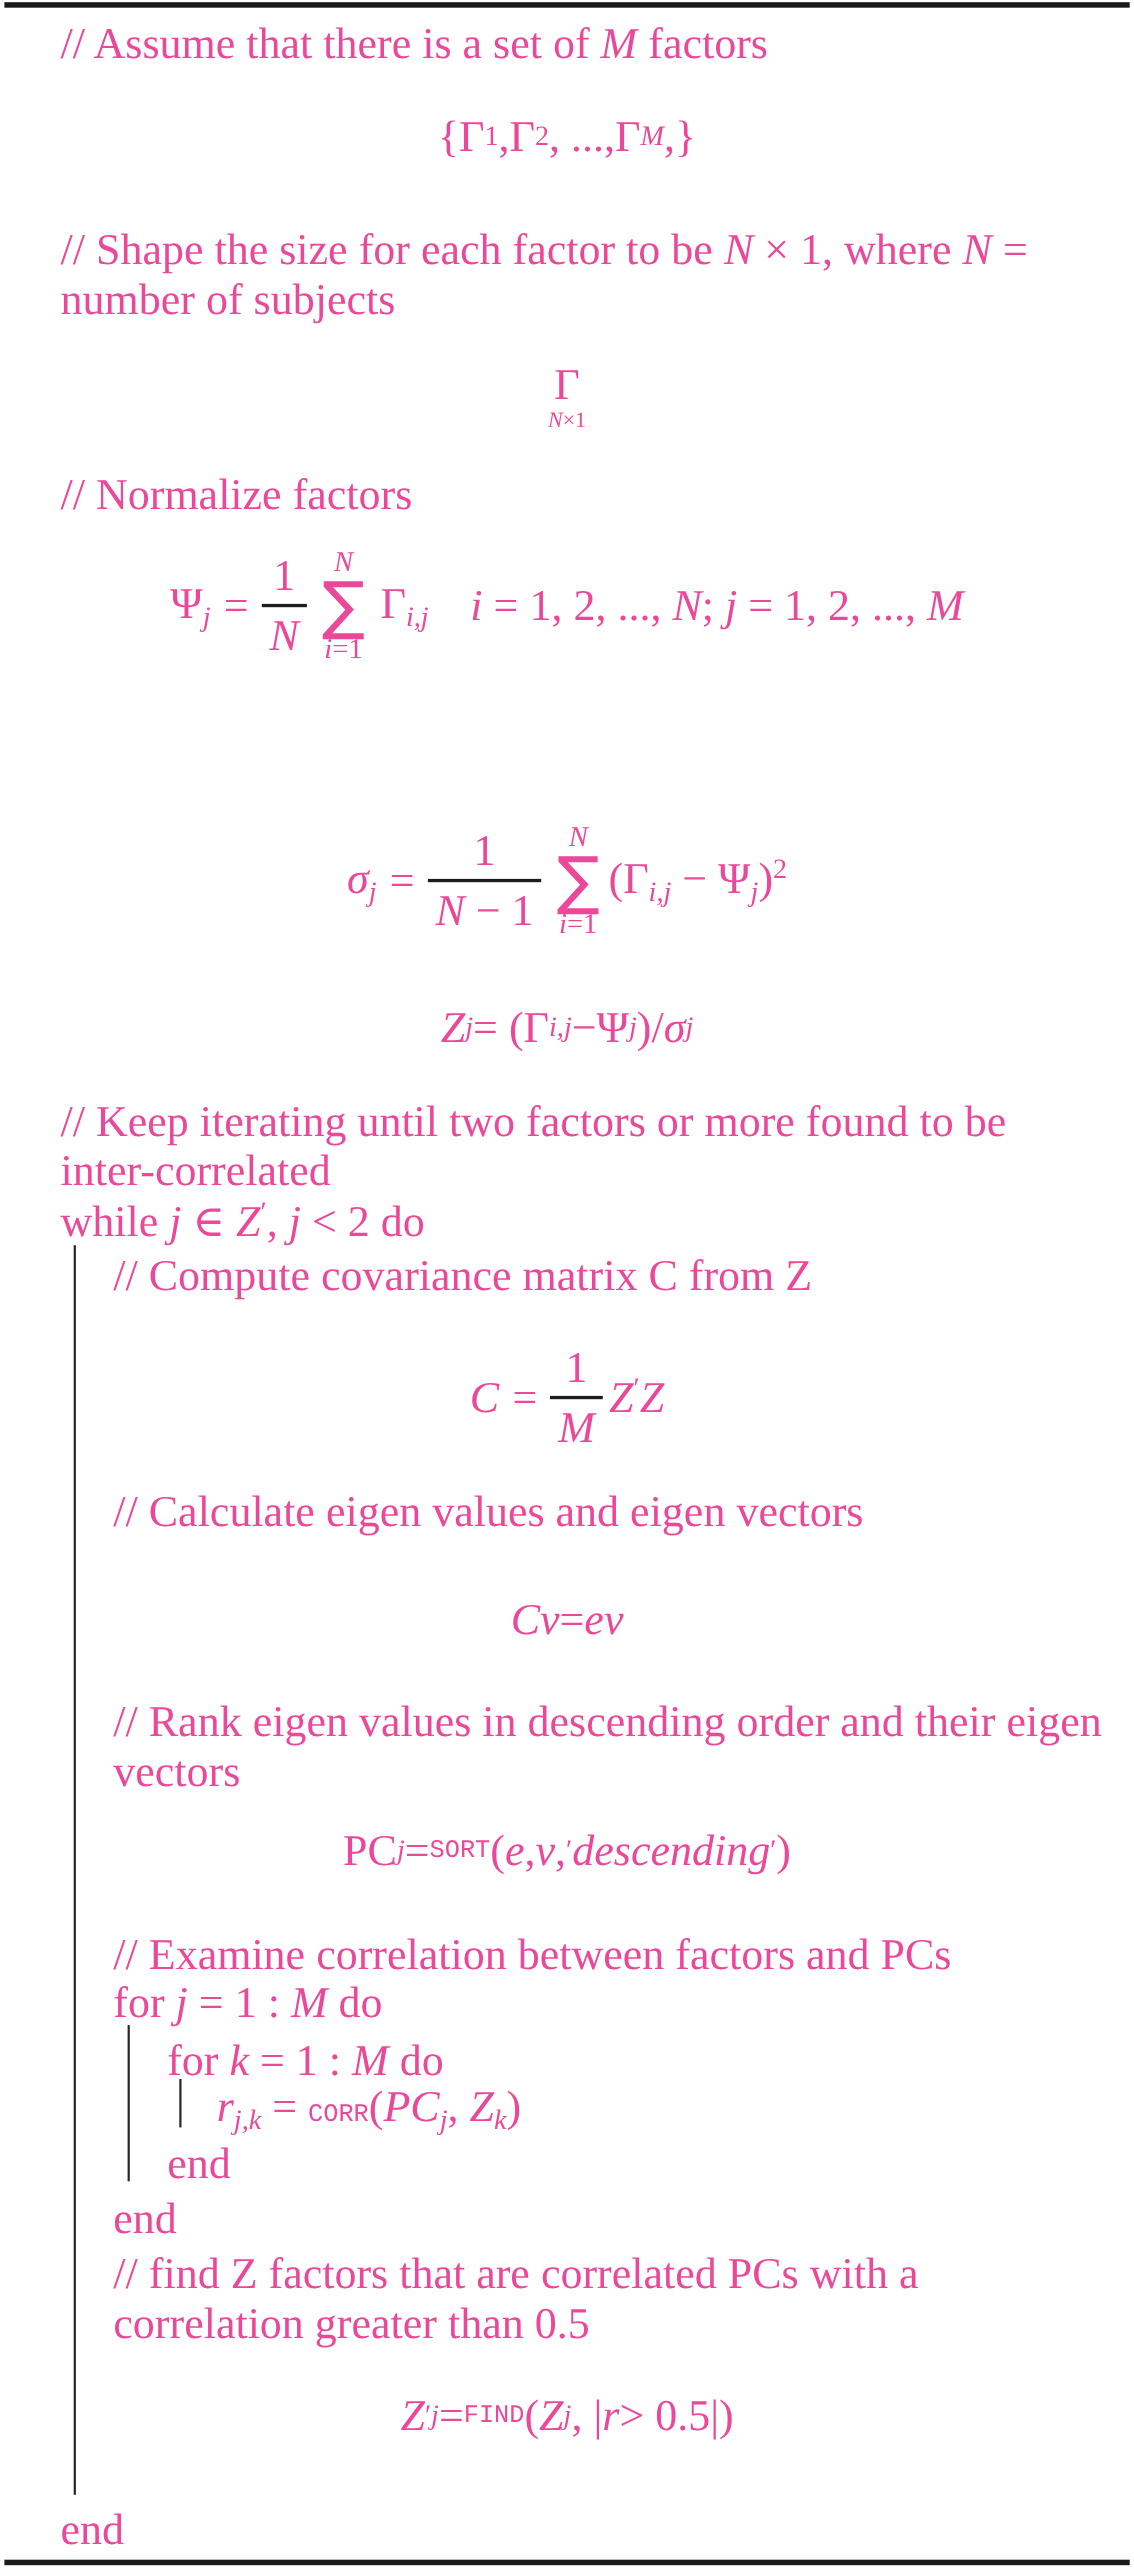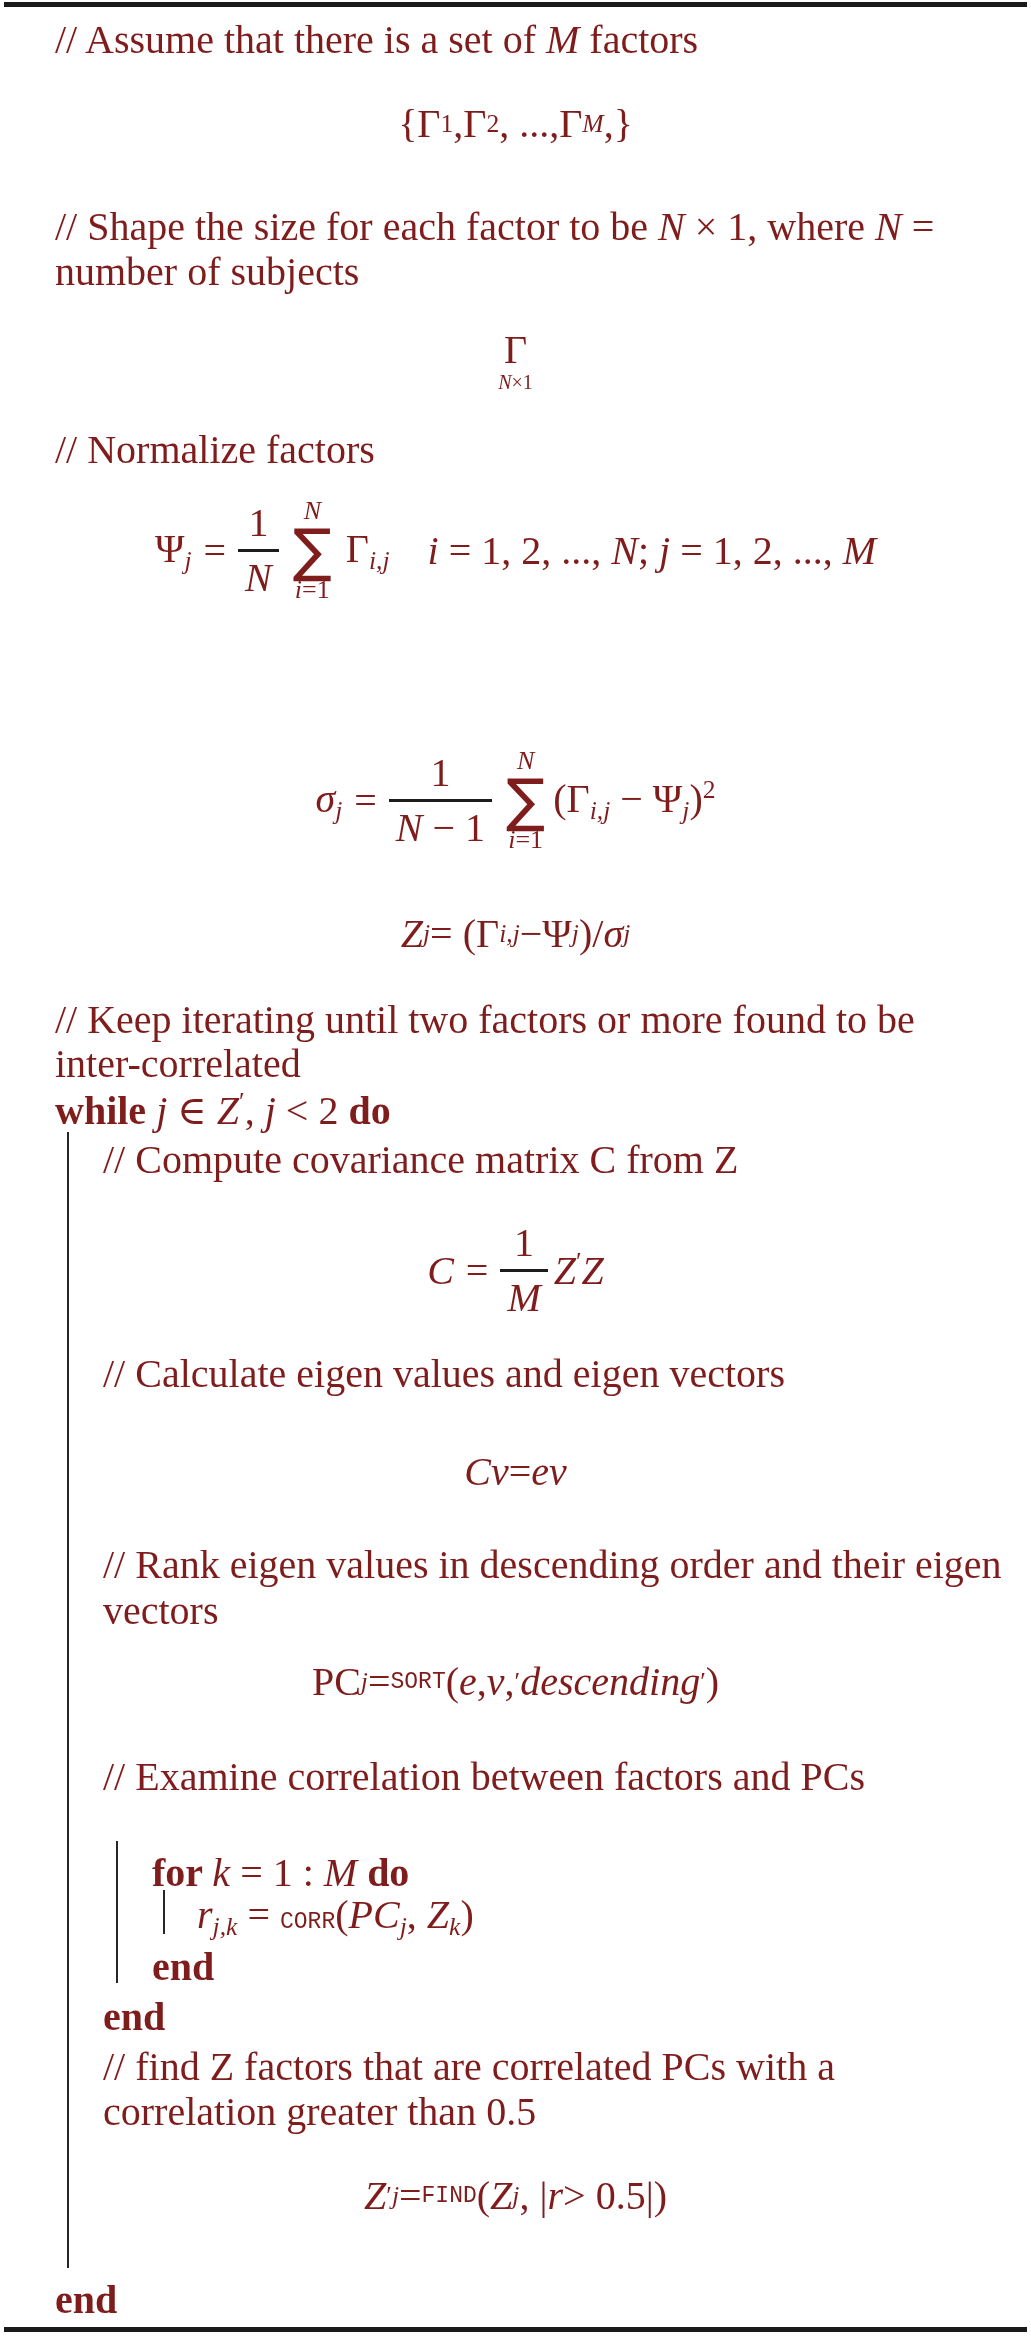--- a/index.html
+++ b/index.html
@@ -1,23 +1,23 @@
 <!DOCTYPE html>
 <html><head>
 <meta charset="utf-8">
 <style>
   html,body{margin:0;padding:0;background:#ffffff;}
   .canvas{
     position:relative;width:1031px;height:2339px;background:#ffffff;
     font-family:"Liberation Serif","DejaVu Serif","DejaVu Sans",serif;
-    color:#7f1d1d;font-size:40px;overflow:hidden;
+    color:#ec4899;font-size:40px;overflow:hidden;
   }
   .line{position:absolute;white-space:nowrap;line-height:1.08;}
   .it{font-style:italic;}
-  .b{font-weight:700;}
+  .b{font-weight:400;}
   .tt{font-family:"Liberation Mono","DejaVu Sans Mono",monospace;font-size:23px;}
   .sub{font-size:64%;vertical-align:-0.28em;}
   .sup{font-size:64%;vertical-align:0.55em;}
   .rule{position:absolute;left:4px;right:4px;height:5px;background:#1a1a1a;}
   .vbar{position:absolute;width:2px;background:#262626;}
   .eq{position:absolute;left:0;width:100%;display:flex;justify-content:center;align-items:center;gap:12px;white-space:nowrap;}
   .eq-col{flex-direction:column;gap:2px;line-height:1;}
   .frac{display:inline-flex;flex-direction:column;align-items:center;line-height:1.05;}
   .frac .num{padding:0 7px 5px 7px;}
   .frac .den{border-top:3px solid #1c1c1c;padding:5px 7px 0 7px;}
@@ -168,20 +168,23 @@
       <span class="sup">′</span>
       <span class="it"> descending</span>
       <span class="sup">′</span>
       <span>)</span>
   </div>
 
   <div class="line" style="top:1755px;left:103px">
     <span>// Examine correlation between factors and PCs</span>
   </div>
 
+  <div class="line" style="top:1799px;left:103px">
+    <span class="b">for </span><span class="it">j</span><span> = 1 : </span><span class="it">M</span><span class="b"> do</span>
+  </div>
 
   <div class="vbar" style="left:116px;top:1841px;height:142px"></div>
 
   <div class="line" style="top:1851px;left:152px">
     <span class="b">for </span><span class="it">k</span><span> = 1 : </span><span class="it">M</span><span class="b"> do</span>
   </div>
 
   <div class="vbar" style="left:163px;top:1890px;height:44px"></div>
 
   <div class="line" style="top:1893px;left:197px">

